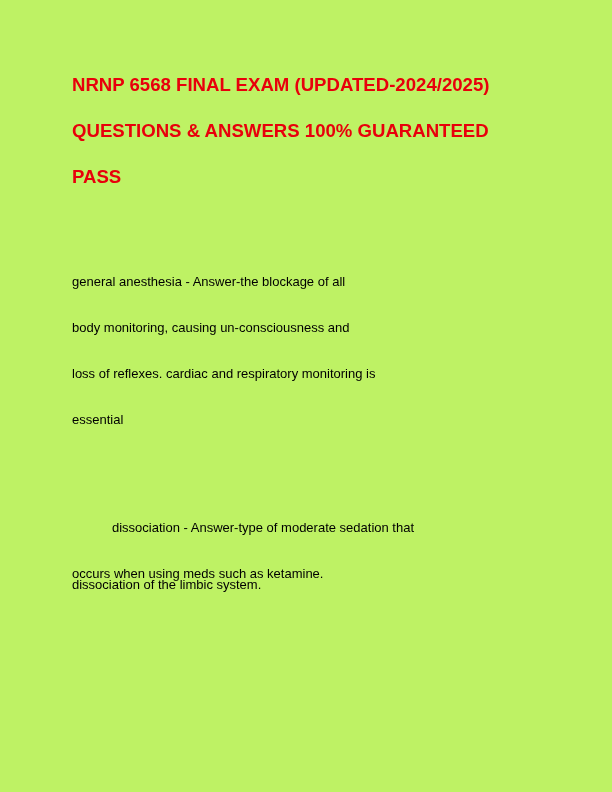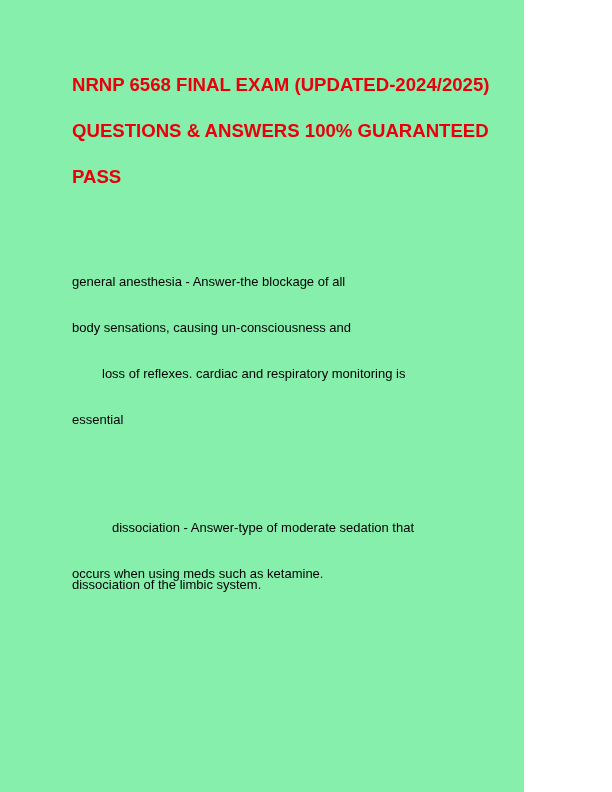--- a/index.html
+++ b/index.html
@@ -10,22 +10,22 @@
     body {
       width: 612px;
       height: 792px;
       position: relative;
       overflow: hidden;
       font-family: "Liberation Sans", sans-serif;
     }
     .page {
       position: absolute;
       left: 0; top: 0;
-      width: 524px; height: 792px;
-      background: #86efac;
+      width: 612px; height: 792px;
+      background: #bef264;
     }
     .line {
       position: absolute;
       left: 72px;
       white-space: nowrap;
       line-height: 1;
     }
     .title-line {
       color: #e8000b;
       font-weight: bold;
@@ -42,22 +42,22 @@
 <div class="page">
 
   <div>
     <div class="line title-line" style="top:76px;">NRNP 6568 FINAL EXAM (UPDATED-2024/2025)</div>
     <div class="line title-line" style="top:122px;">QUESTIONS &amp; ANSWERS 100% GUARANTEED</div>
     <div class="line title-line" style="top:168px;">PASS</div>
   </div>
 
   <div>
     <div class="line body-line" style="top:275px;">general anesthesia - Answer-the blockage of all</div>
-    <div class="line body-line" style="top:321px;">body sensations, causing un-consciousness and</div>
-    <div class="line body-line" style="top:367px;margin-left:30px;">loss of reflexes. cardiac and respiratory monitoring is</div>
+    <div class="line body-line" style="top:321px;">body monitoring, causing un-consciousness and</div>
+    <div class="line body-line" style="top:367px;">loss of reflexes. cardiac and respiratory monitoring is</div>
     <div class="line body-line" style="top:413px;text-align:center;">essential</div>
   </div>
 
   <div>
     <div class="line body-line" style="top:521px;margin-left:40px;">dissociation - Answer-type of moderate sedation that</div>
     <div class="line body-line" style="top:567px;text-align:right;">occurs when using meds such as ketamine.</div>
     <div class="line body-line" style="top:578px;">dissociation of the limbic system.</div>
   </div>
 
 </div>

